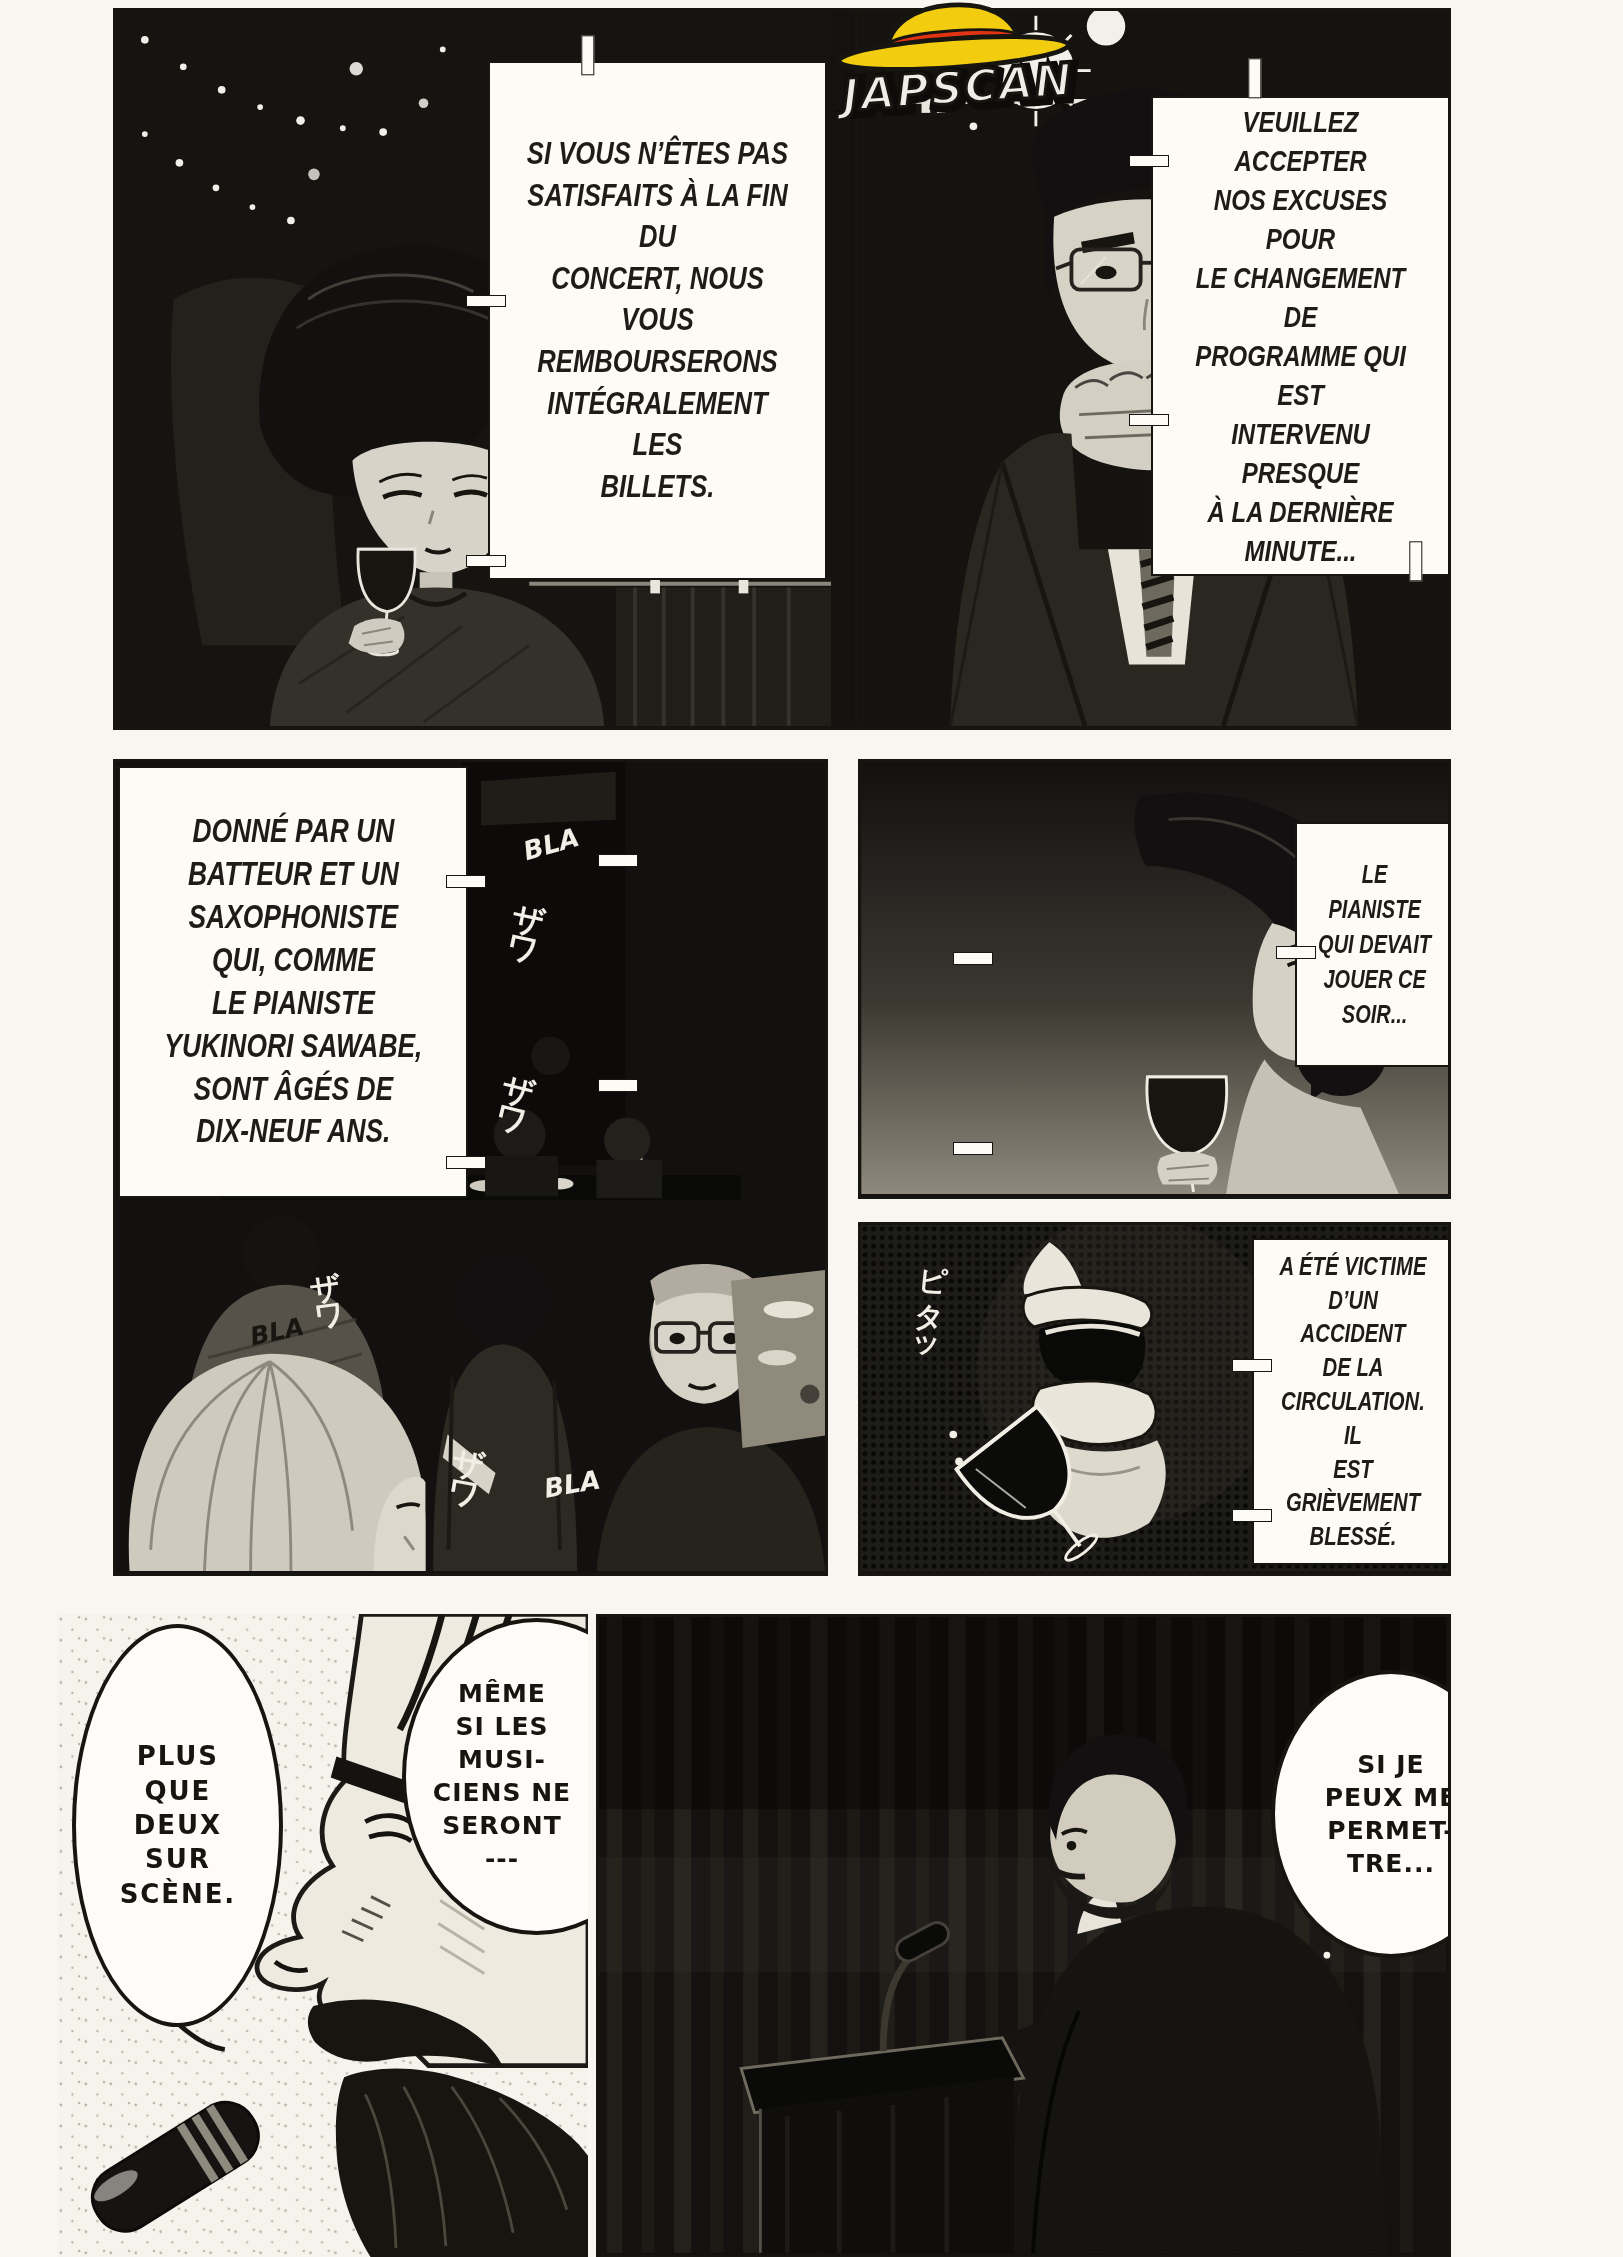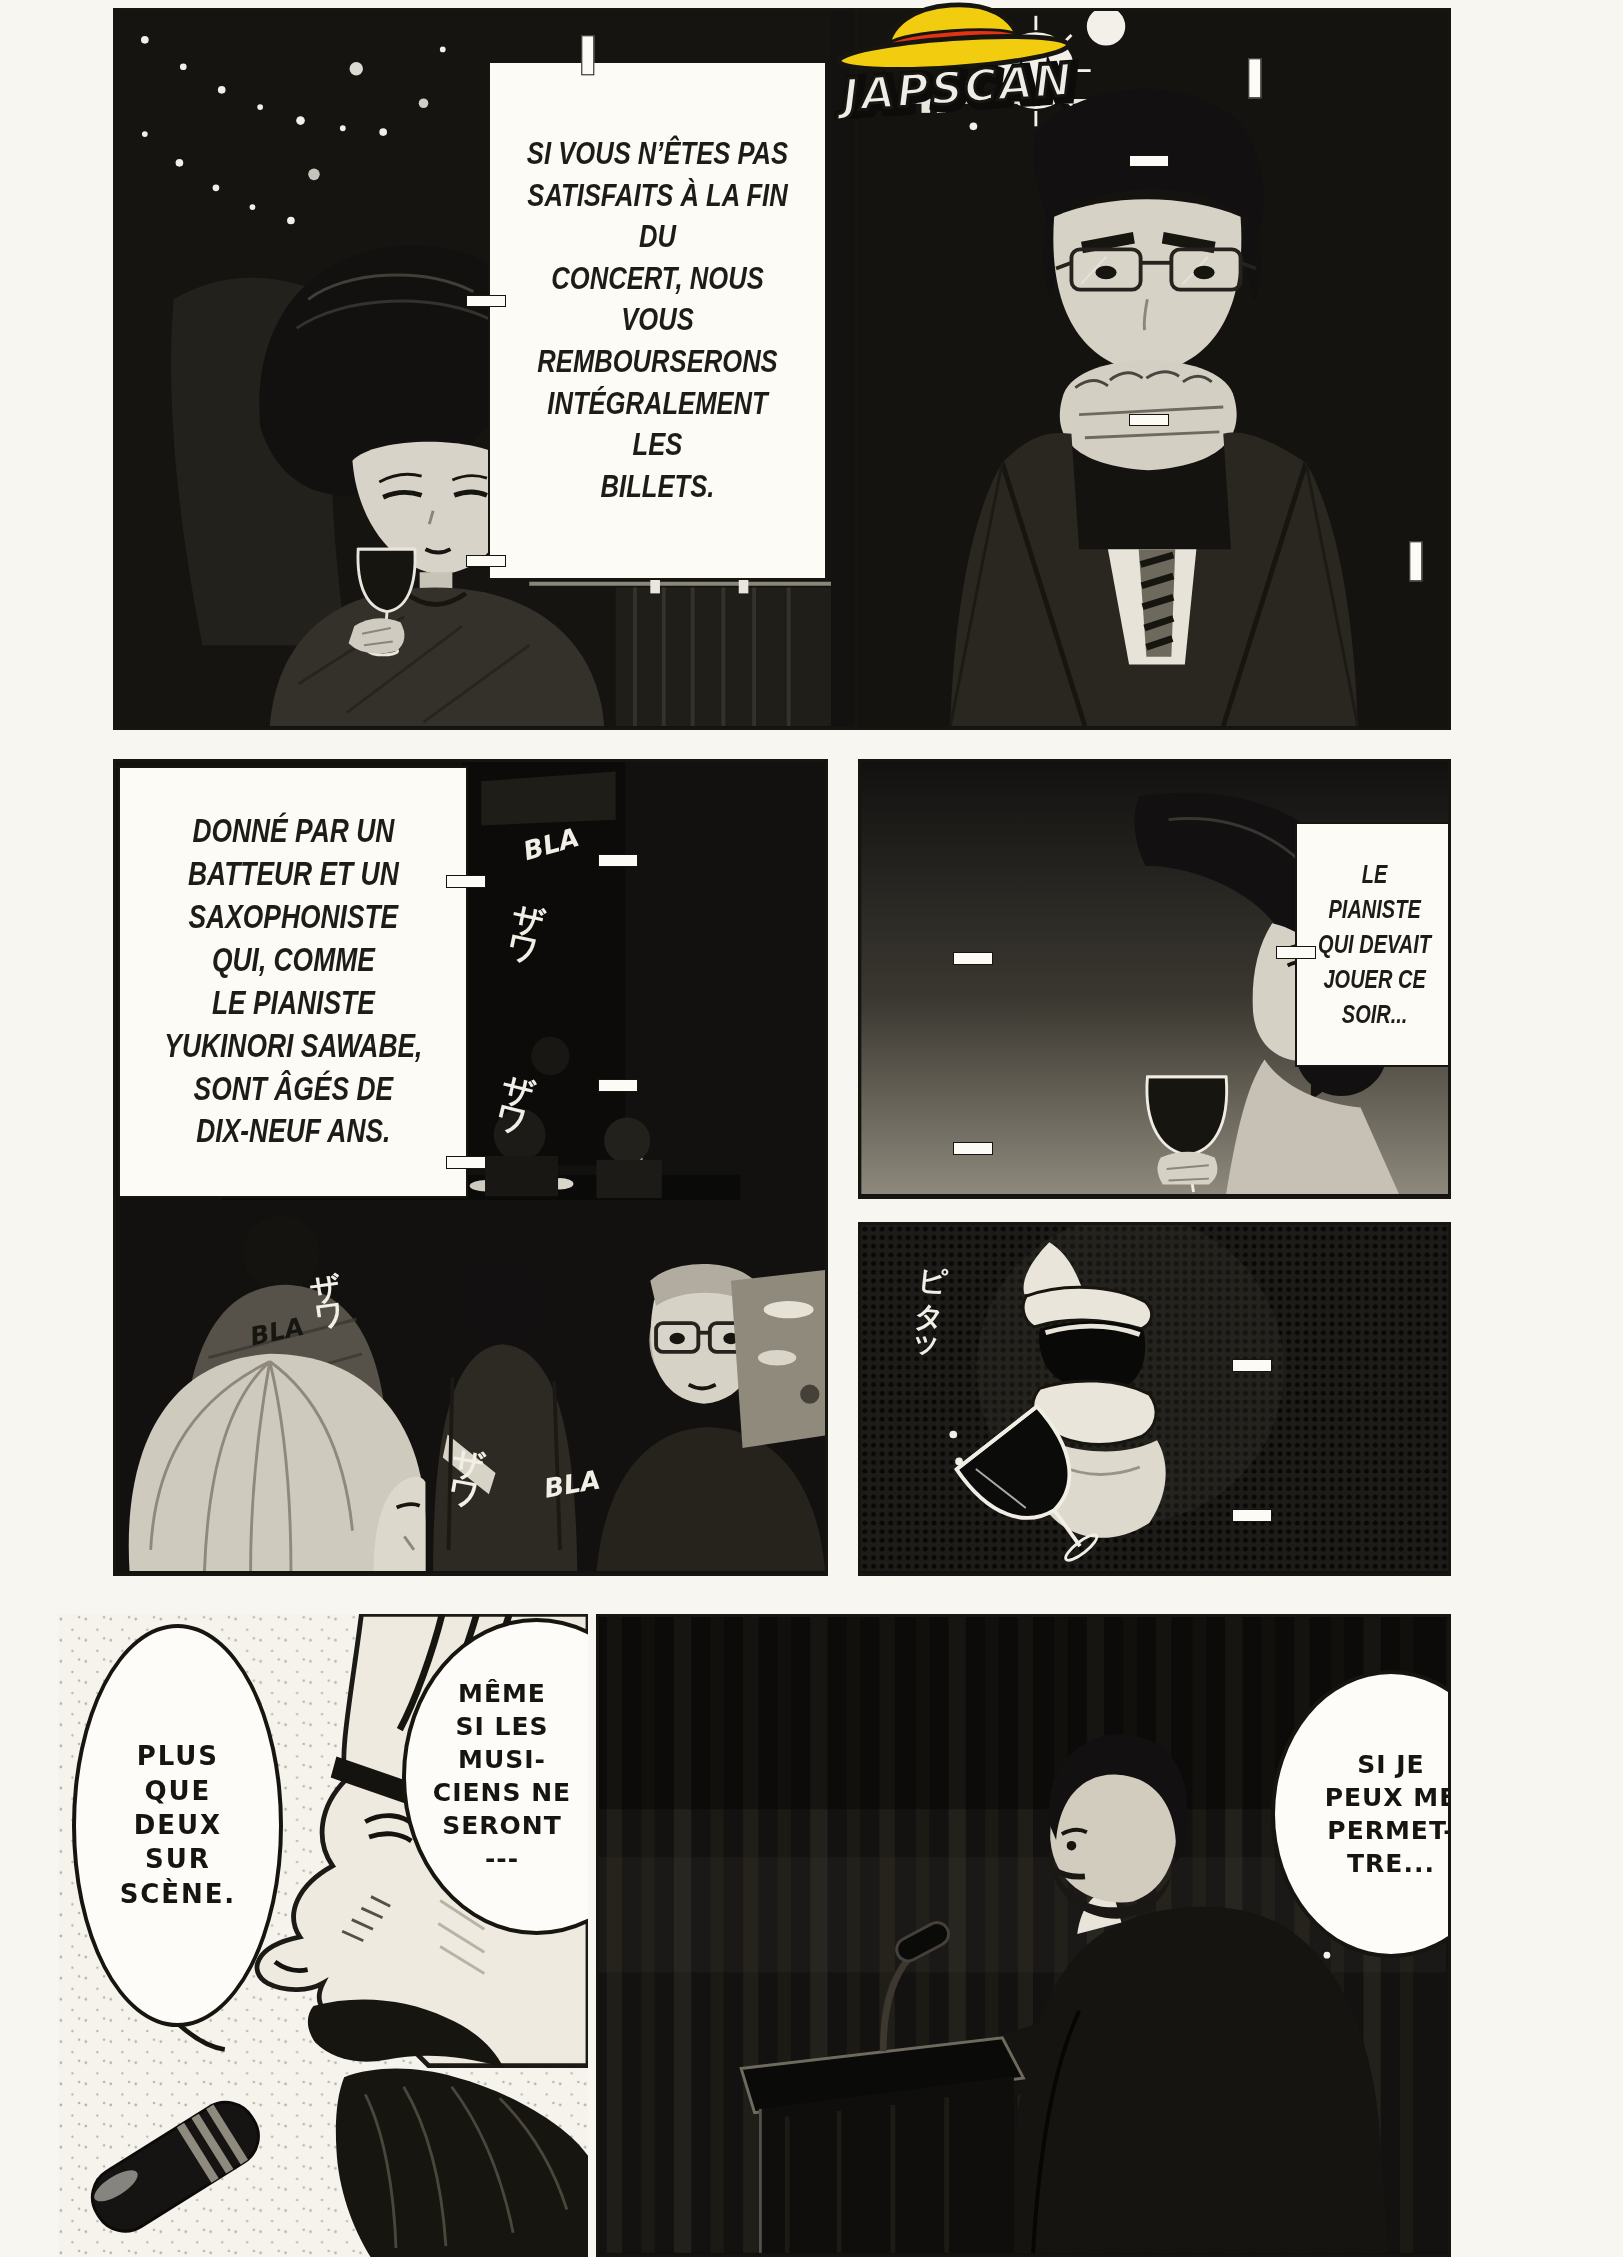--- a/index.html
+++ b/index.html
@@ -151,20 +151,29 @@
       <path d="M150 470 C120 520 100 620 96 744 L520 744 C516 620 496 520 466 470 C420 440 396 436 380 440 L388 560 L230 560 L222 440 C196 436 176 444 150 470 Z" fill="#2a2721"></path>
       <path d="M150 470 L236 744 M466 470 L380 744" stroke="#17150f" stroke-width="5" fill="none"></path>
       <path d="M260 560 L352 560 L340 680 L282 680 Z" fill="#e7e3d8"></path>
       <g>
         <path d="M292 560 L330 560 L326 672 L300 672 Z" fill="#6e695d"></path>
         <path d="M294 576 l 34 -10 M295 598 l 33 -10 M296 620 l 32 -10 M298 642 l 30 -10 M300 662 l 27 -9" stroke="#17150f" stroke-width="7"></path>
       </g>
       <path d="M150 470 L96 744 M466 470 L520 744" stroke="#1c1a15" stroke-width="3"></path>
     </g>
   </svg>
+  <div class="caption" style="left:293px;top:85px;width:299px;height:480px">
+    <div class="t" style="font-size:30px">VEUILLEZ ACCEPTER
+NOS EXCUSES POUR
+LE CHANGEMENT DE
+PROGRAMME QUI EST
+INTERVENU PRESQUE
+À LA DERNIÈRE
+MINUTE...</div>
+  </div>
   <div class="stick" style="left:271px;top:144px"></div>
   <div class="stick" style="left:271px;top:403px"></div>
   <div class="stick v" style="left:377px;top:61px"></div>
   <div class="stick v" style="left:538px;top:544px"></div>
 </div>
 
 <div style="position:absolute;left:812px;top:1.9px;width:288px;height:117px;z-index:6">
   <svg width="288" height="117" viewBox="0 0 300 122">
     <g transform="rotate(-4 150 60)">
       <g>
@@ -330,20 +339,28 @@
     <g transform="rotate(-38 170 260)">
       <path d="M118 212 C114 272 138 304 172 308 C206 304 228 272 224 212 Z" fill="#0b0b0a" stroke="#f1eee5" stroke-width="4"></path>
       <line x1="118" y1="212" x2="224" y2="212" stroke="#f1eee5" stroke-width="4"></line>
       <line x1="172" y1="308" x2="170" y2="354" stroke="#f1eee5" stroke-width="4"></line>
       <ellipse cx="170" cy="356" rx="20" ry="6" fill="none" stroke="#f1eee5" stroke-width="3"></ellipse>
       <line x1="134" y1="224" x2="150" y2="288" stroke="#f1eee5" stroke-width="2" opacity=".7"></line>
     </g>
     <circle cx="96" cy="218" r="4" fill="#f1eee5"></circle>
     <circle cx="102" cy="246" r="4" fill="#f1eee5"></circle>
   </svg>
+  <div class="caption" style="left:391px;top:13.4px;width:202px;height:327px">
+    <div class="t" style="font-size:26px;transform:scaleX(.78)">A ÉTÉ VICTIME
+D’UN ACCIDENT
+DE LA
+CIRCULATION. IL
+EST GRIÈVEMENT
+BLESSÉ.</div>
+  </div>
   <div class="stick" style="left:371px;top:134px"></div>
   <div class="stick" style="left:371px;top:284px"></div>
   <span class="sfx vert" style="left:50px;top:19px;font-size:29px;letter-spacing:5.8px;transform:rotate(6deg)">ピタッ</span>
 </div>
 
 <div class="panel light" style="left:58px;top:1614px;width:530px;height:644px">
   <svg width="530" height="644" viewBox="0 0 552 670">
     <defs>
       <pattern id="pf" width="26" height="22" patternUnits="userSpaceOnUse">
         <circle cx="3" cy="5" r="1.4" fill="#8d887b"></circle>

